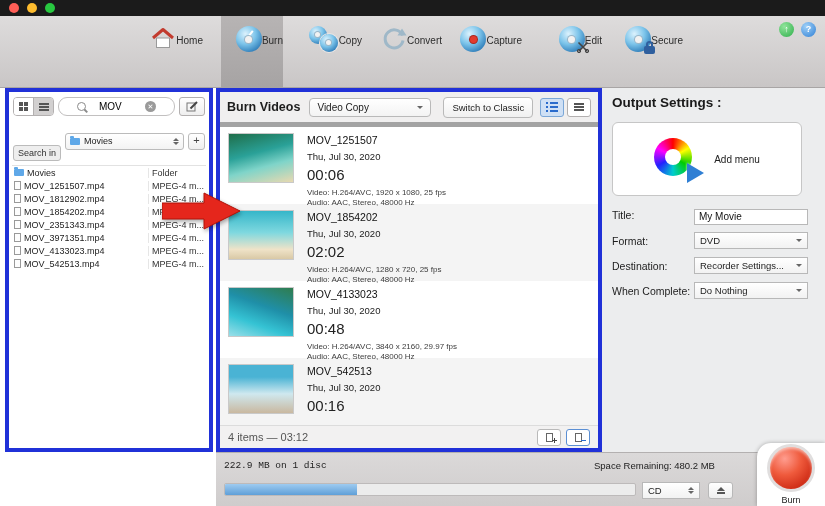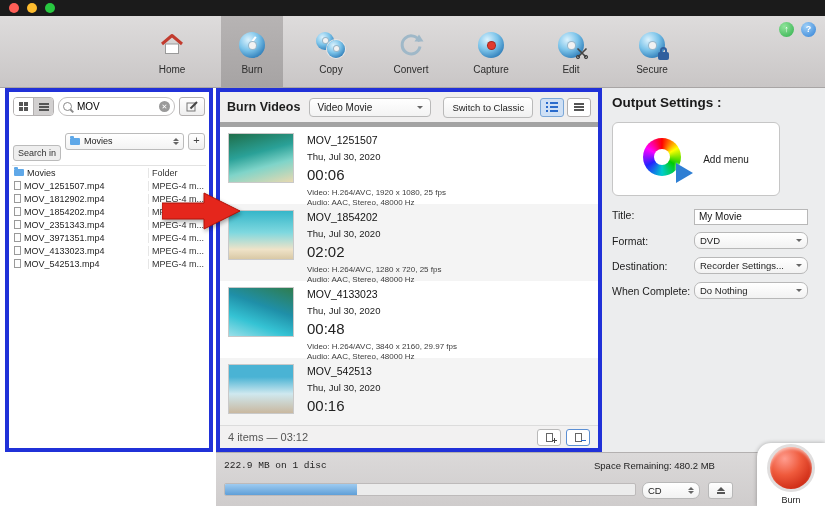--- a/index.html
+++ b/index.html
@@ -4,21 +4,21 @@
 <style>
   html,body{margin:0;padding:0;background:#888;}
   .app{position:relative;width:825px;height:506px;background:#d6d3d3;overflow:hidden;
        font-family:"Liberation Sans",sans-serif;cursor:default;-webkit-user-select:none;user-select:none;}
   
   .titlebar{position:absolute;left:0;top:0;right:0;height:16px;background:#1b1b1b;display:flex;align-items:center;gap:8px;padding-left:9px;}
   .light{width:10px;height:10px;border-radius:50%;}
   .light.red{background:#ff5f57;}.light.yellow{background:#febc2e;}.light.green{background:#28c840;}
   
   .toolbar{position:absolute;left:0;top:16px;right:0;height:72px;background:linear-gradient(#dedcdc,#c9c6c6);border-bottom:1px solid #a8a5a5;box-sizing:border-box;}
-  .tb-item{position:absolute;top:0;height:72px;width:62px;display:flex;flex-direction:column;align-items:center;justify-content:flex-end;padding-bottom:13px;box-sizing:border-box;}
+  .tb-item{position:absolute;top:0;height:72px;width:62px;display:flex;flex-direction:row;align-items:center;justify-content:flex-end;padding-bottom:23px;box-sizing:border-box;}
   .tb-item.selected{background:linear-gradient(#b7b4b4,#a6a3a3);}
   .tb-icon{height:32px;display:flex;align-items:center;justify-content:center;margin-bottom:3px;}
   .tb-label{font-size:10px;color:#2d2d2d;}
   .disc{display:block;width:26px;height:26px;border-radius:50%;position:relative;
         background:radial-gradient(circle at 36% 30%, #dcf2fd 0%, #7cc4ea 42%, #2e7cb8 80%, #1f5e92 100%);}
   .disc::after{content:"";position:absolute;left:50%;top:50%;width:7px;height:7px;margin:-3.5px 0 0 -3.5px;background:#f2f2f2;border-radius:50%;box-shadow:0 0 0 1px #9ab7c9;}
   .disc.gauge::before{content:"";position:absolute;left:13px;top:4px;width:2px;height:9px;background:#fff;transform:rotate(38deg);}
   .disc.capture::after{background:#e23b2e;box-shadow:0 0 0 1px #a82godine0;}
   .disc.capture::after{background:#e23b2e;box-shadow:0 0 0 1px #a8281f;}
   .copy-ic{position:relative;display:block;width:30px;height:27px;}
@@ -45,21 +45,21 @@
   .seg-btn.selected{background:#d2d0d0;}
   .ic-grid{width:9px;height:9px;background:
     linear-gradient(#555,#555) 0 0/4px 4px no-repeat,
     linear-gradient(#555,#555) 5px 0/4px 4px no-repeat,
     linear-gradient(#555,#555) 0 5px/4px 4px no-repeat,
     linear-gradient(#555,#555) 5px 5px/4px 4px no-repeat;}
   .ic-list{width:10px;height:8px;background:
     linear-gradient(#555,#555) 0 0/10px 2px no-repeat,
     linear-gradient(#555,#555) 0 3px/10px 2px no-repeat,
     linear-gradient(#555,#555) 0 6px/10px 2px no-repeat;}
-  .searchbox{flex:1;height:17px;border:1px solid #c2c0c0;border-radius:9px;background:#fff;display:flex;align-items:center;padding:0 4px;gap:3px;min-width:0;}
+  .searchbox{flex:1;height:17px;border:1px solid #c2c0c0;border-radius:9px;background:#fff;display:flex;align-items:center;padding:0 18px;gap:11px;min-width:0;}
   .mag{width:7px;height:7px;border:1.5px solid #8a8a8a;border-radius:50%;position:relative;flex:none;}
   .mag::after{content:"";position:absolute;width:4px;height:1.5px;background:#8a8a8a;transform:rotate(45deg);right:-3px;bottom:-1px;}
   .searchbox input{border:0;outline:0;flex:1;min-width:0;font-size:10px;font-family:"Liberation Sans",sans-serif;background:transparent;}
   .clearbtn{width:11px;height:11px;border-radius:50%;background:#9a9a9a;color:#fff;font-size:7px;line-height:11px;text-align:center;flex:none;}
   .importbtn{width:24px;height:17px;border:1px solid #b3b0b0;border-radius:3px;background:linear-gradient(#fff,#efefef);display:flex;align-items:center;justify-content:center;flex:none;}
   .searchin-row{display:flex;align-items:center;gap:4px;padding:3px 1px 4px 1px;}
   .searchin-chip{font-size:9px;border:1px solid #bbb;background:#eee;padding:2px 4px;border-radius:3px;color:#333;white-space:nowrap;margin-top:24px;}
   .loc-select{flex:1;height:15px;border:1px solid #bbb;border-radius:3px;background:linear-gradient(#fff,#f3f3f3);display:flex;align-items:center;gap:4px;padding:0 4px;font-size:9px;color:#222;min-width:0;}
   .folder-mini{width:10px;height:7px;background:#5fa8e8;border-radius:1px;position:relative;flex:none;}
   .folder-mini::before{content:"";position:absolute;left:0;top:-2px;width:4px;height:2px;background:#5fa8e8;border-radius:1px 1px 0 0;}
@@ -107,32 +107,32 @@
   .ft-btns{margin-left:auto;display:flex;gap:5px;}
   .ft-btn{width:22px;height:15px;border:1px solid #b9b9b9;border-radius:3px;background:#fff;display:flex;align-items:center;justify-content:center;position:relative;}
   .ft-btn.active{border-color:#5b8fd4;}
   .page-ic{width:7px;height:9px;border:1px solid #666;box-sizing:border-box;background:#fff;position:relative;}
   .ft-btn .sign{position:absolute;right:3px;bottom:2px;width:5px;height:5px;}
   .sign.plus::before{content:"";position:absolute;left:0;top:2px;width:5px;height:1px;background:#444;}
   .sign.plus::after{content:"";position:absolute;left:2px;top:0;width:1px;height:5px;background:#444;}
   .sign.minus::before{content:"";position:absolute;left:0;top:2px;width:5px;height:1px;background:#2a6bcc;}
   
   .out-heading{position:absolute;left:10px;top:7px;font-size:13.5px;font-weight:bold;color:#1a1a1a;}
-  .addmenu-card{position:absolute;left:10px;top:34px;width:168px;height:74px;background:#fff;border:1px solid #c6c6c6;border-radius:6px;display:flex;align-items:center;justify-content:center;gap:12px;box-sizing:border-box;}
+  .addmenu-card{position:absolute;left:10px;top:34px;width:190px;height:74px;background:#fff;border:1px solid #c6c6c6;border-radius:6px;display:flex;align-items:center;justify-content:center;gap:12px;box-sizing:border-box;}
   .wheel-wrap{position:relative;width:48px;height:42px;}
   .wheel{width:38px;height:38px;border-radius:50%;background:conic-gradient(#f00,#ff0,#0c0,#0cc,#22f,#f0f,#f00);position:relative;}
   .wheel::after{content:"";position:absolute;inset:11px;background:#fff;border-radius:50%;}
   .playtri{position:absolute;right:-2px;bottom:-3px;width:0;height:0;border-left:17px solid #2f7fd4;border-top:10px solid transparent;border-bottom:10px solid transparent;filter:drop-shadow(0 0 1px #fff);}
   .addmenu-label{font-size:10px;color:#222;}
   .field{position:absolute;left:10px;width:196px;display:flex;align-items:center;}
   .f-title{top:118px;}.f-format{top:144px;}.f-dest{top:169px;}.f-comp{top:194px;}
   .field-label{font-size:10.5px;color:#1d1d1d;}
   .field-ctrl{margin-left:auto;width:114px;box-sizing:border-box;}
   input.text{width:114px;height:16px;border:1px solid #b8b8b8;font-size:10px;padding:0 4px;box-sizing:border-box;background:#fff;font-family:"Liberation Sans",sans-serif;color:#111;}
-  .sel{height:17px;border:1px solid #b8b8b8;border-radius:7px;background:linear-gradient(#fff,#f2f2f2);display:flex;align-items:center;padding:0 5px;font-size:9.5px;color:#222;box-sizing:border-box;}
+  .sel{height:17px;border:1px solid #b8b8b8;border-radius:0;background:linear-gradient(#fff,#f2f2f2);display:flex;align-items:center;padding:0 5px;font-size:9.5px;color:#222;box-sizing:border-box;}
   .sel .spacer{margin-left:auto;}
   
   .bottombar{position:absolute;left:216px;top:452px;right:0;height:54px;background:linear-gradient(#dbd9d9,#cfcccc);border-top:1px solid #b3b0b0;box-sizing:border-box;}
   .usage{position:absolute;left:8px;top:7px;font-size:9.5px;color:#222;font-family:Liberation Mono, monospace;}
   .space{position:absolute;left:378px;top:7px;font-size:9.5px;color:#222;}
   .progress{position:absolute;left:8px;top:30px;width:412px;height:13px;background:#ececec;border:1px solid #bdbaba;border-radius:2px;box-sizing:border-box;overflow:hidden;}
   .fill{width:132px;height:100%;background:linear-gradient(#9ecbf0,#5f9fd8);}
   .cd-select{position:absolute;left:426px;top:29px;width:58px;}
   .eject-btn{position:absolute;left:492px;top:29px;width:25px;height:17px;border:1px solid #b8b8b8;border-radius:3px;background:linear-gradient(#fff,#eee);display:flex;flex-direction:column;align-items:center;justify-content:center;box-sizing:border-box;}
   .ej-tri{width:0;height:0;border-left:4px solid transparent;border-right:4px solid transparent;border-bottom:4px solid #555;margin-bottom:1px;}
@@ -307,21 +307,21 @@
           <span class="fname">MOV_542513.mp4</span>
           <span class="ftype">MPEG-4 m...</span>
         </div>
       </div>
   </div>
 
   <div class="burnpanel">
     <div class="burn-header">
       <span class="burn-title">Burn Videos</span>
       <span class="disc-select">
-        <span>Video Movie</span>
+        <span>Video Copy</span>
         <span class="spacer" style="margin-left:auto"></span>
         <span class="tri-d"></span>
       </span>
       <span class="classic-btn">Switch to Classic</span>
       <span class="view-toggles">
         <span class="vt-btn selected">
             <span class="ic-detail"></span>
           </span>
         <span class="vt-btn">
             <span class="ic-list"></span>

